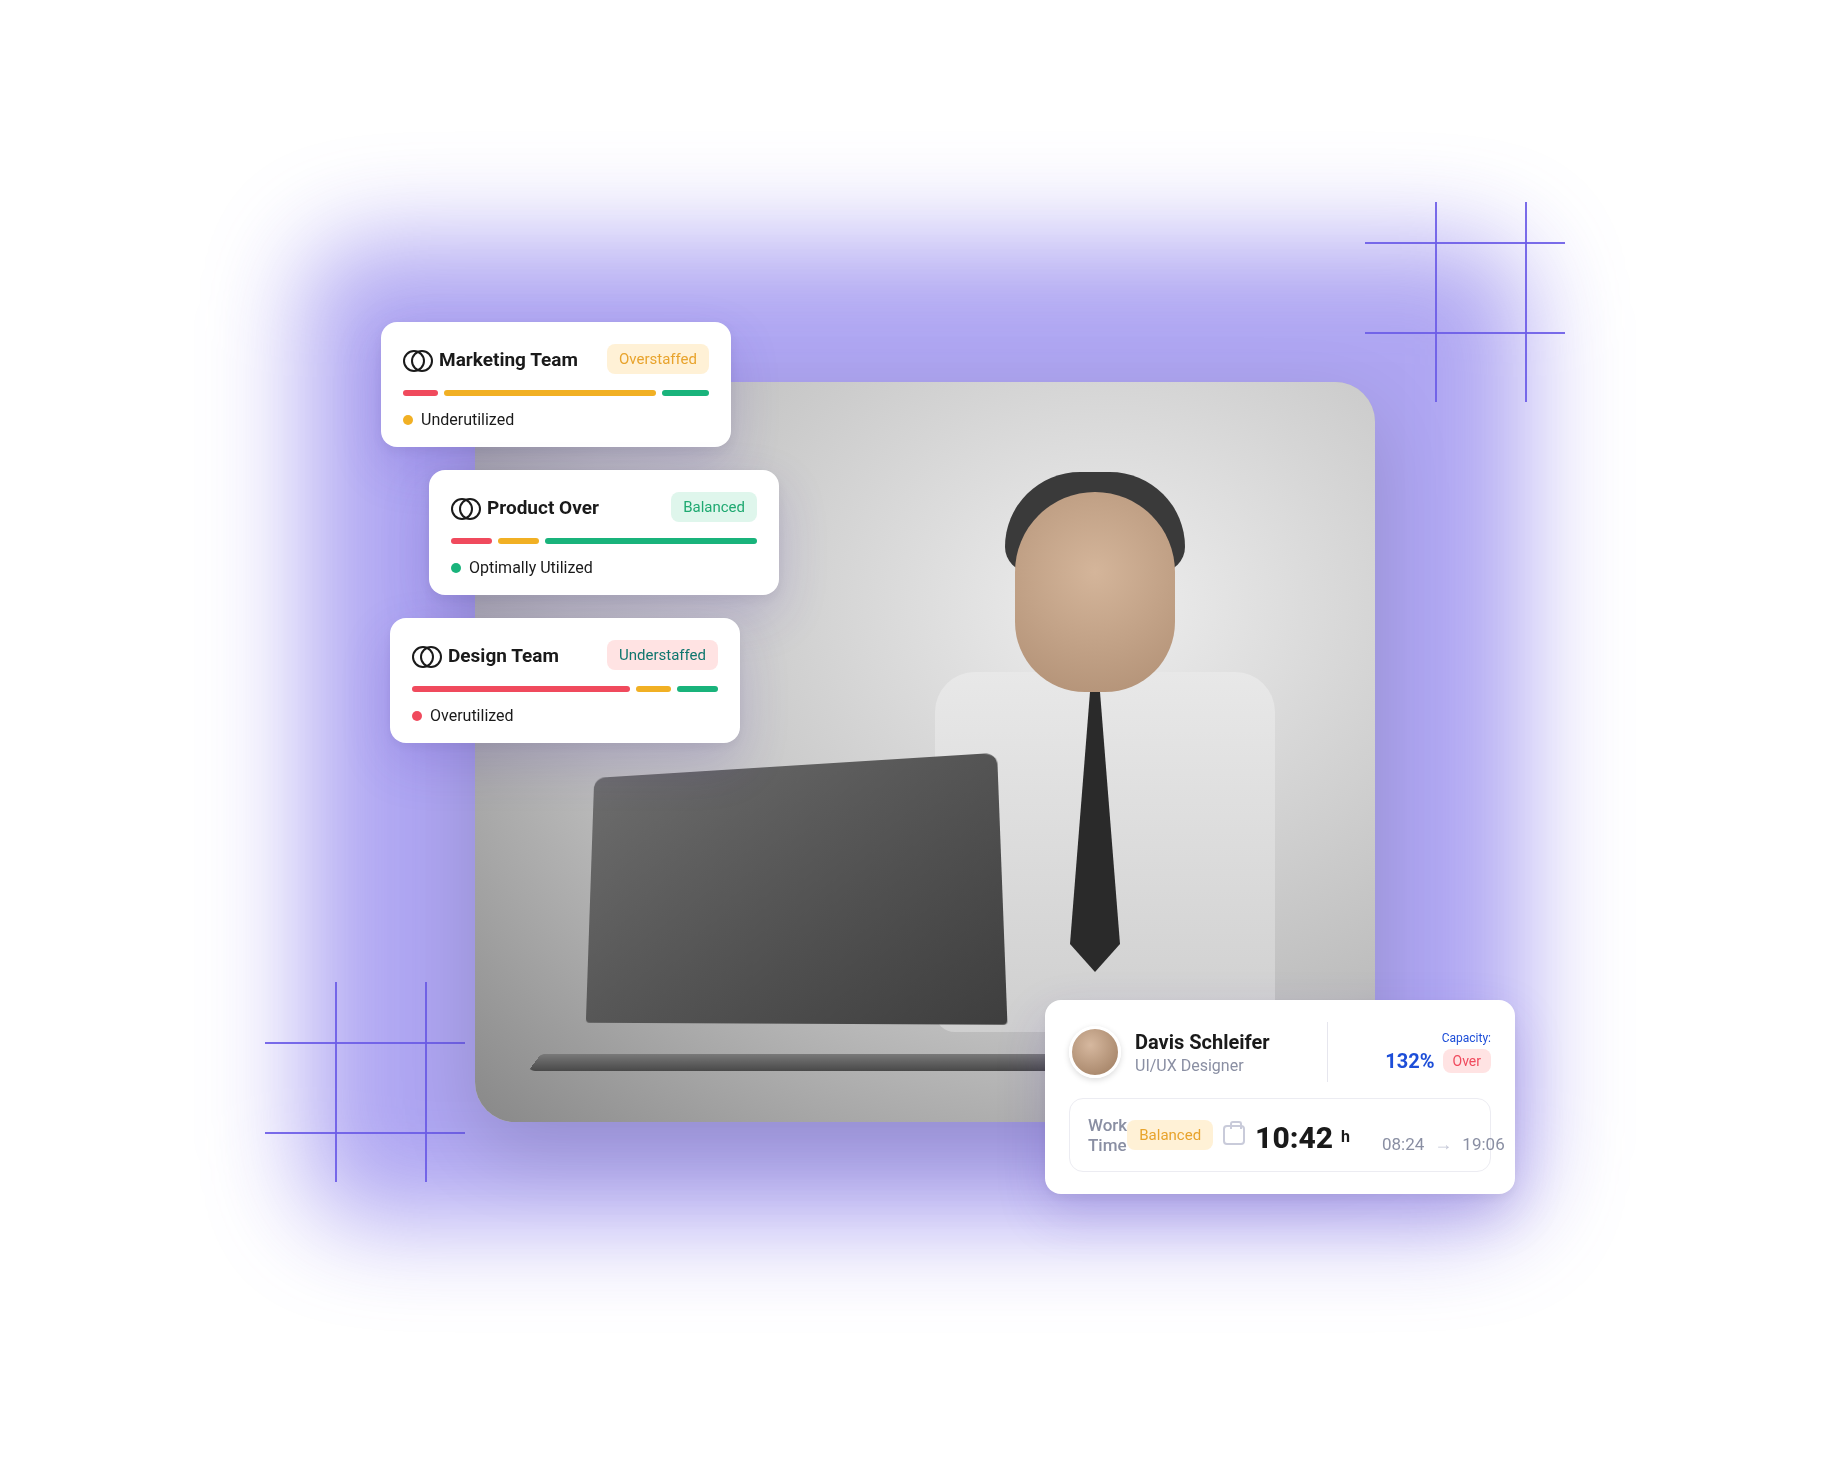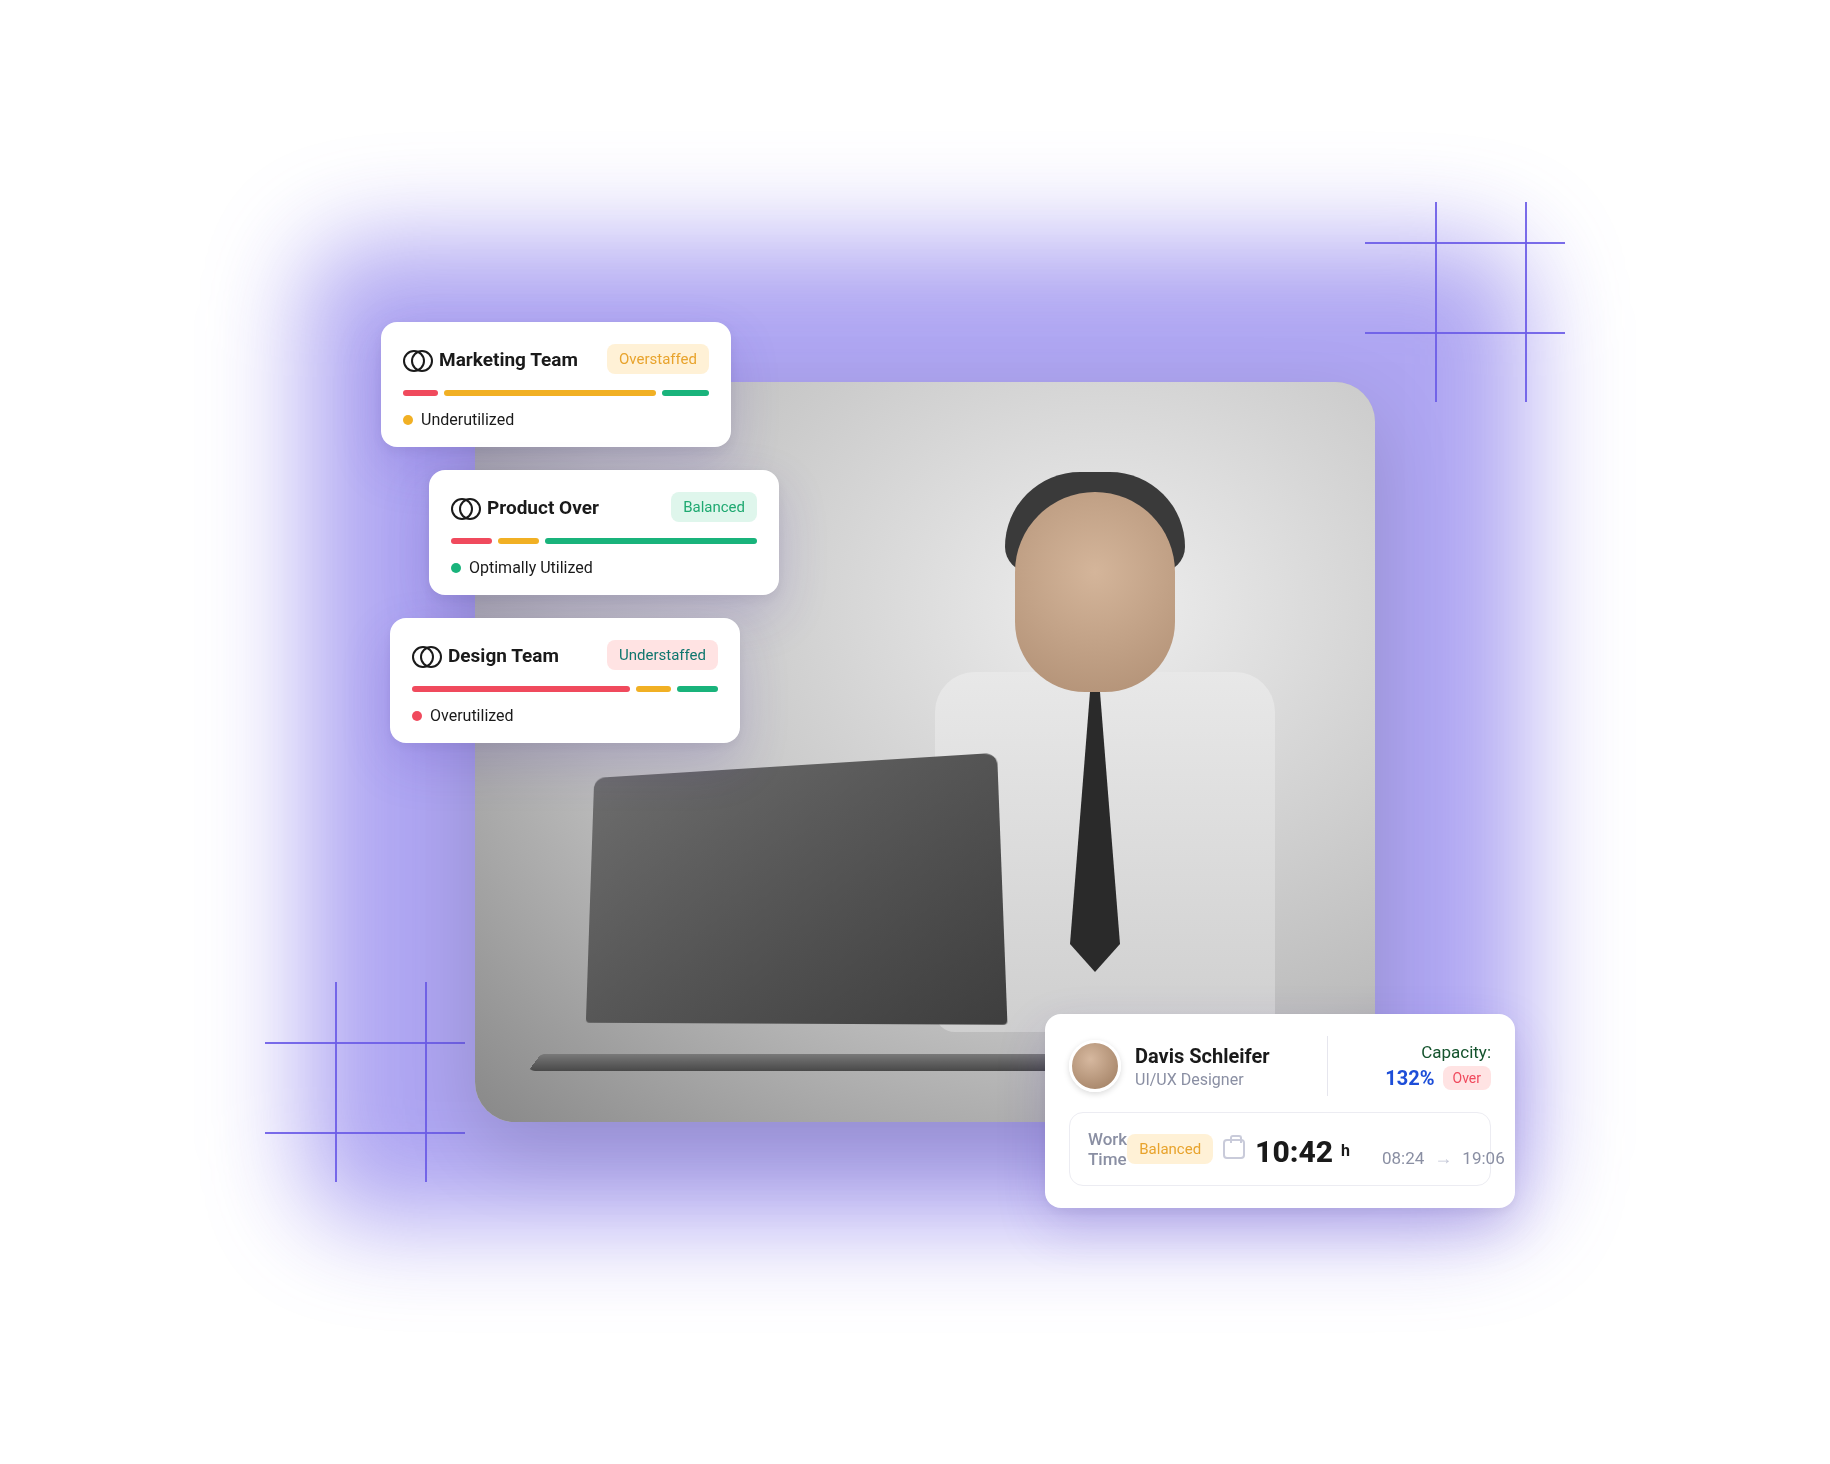--- a/index.html
+++ b/index.html
@@ -129,34 +129,34 @@
   .b-overc  { background:#FFE3E3; color:#F04A5D; font-size:14px; padding:4px 10px; }
   .bar { display:flex; gap:6px; height:6px; margin-bottom: 14px; }
   .seg { border-radius:3px; height:100%; }
   .seg-r { background:#F04A5D; }
   .seg-y { background:#F1B024; }
   .seg-g { background:#19B37B; }
   .legend { display:flex; align-items:center; gap:8px; font-size:16px; color:#1a1a1a; }
   .dot { width:10px; height:10px; border-radius:50%; }
 
   .user-card {
-    right: 10px; bottom: 14px;
+    right: 10px; bottom: 28px;
     width: 470px; padding: 22px 24px;
     display:flex; flex-direction:column; gap:16px;
   }
   .uc-top { display:flex; align-items:center; justify-content:space-between; }
   .uc-left { display:flex; align-items:center; gap:14px; }
   .avatar {
     width:52px; height:52px; border-radius:50%; background: radial-gradient(circle at 40% 35%, #d6b89f, #9c7a5d);
     border:3px solid #fff; box-shadow:0 2px 6px rgba(0,0,0,0.15);
   }
   .uc-name { font-size:20px; font-weight:700; color:#1a1a1a; }
   .uc-role { font-size:16px; color:#8A8FA3; margin-top:2px; }
   .uc-cap { text-align:right; }
-  .uc-cap-label { font-size:17px; color:#14532d; }
+  .uc-cap-label { font-size:12px; color:#1d4ed8; }
   .uc-cap-row { display:flex; align-items:center; gap:8px; justify-content:flex-end; margin-top:4px; }
   .uc-cap-val { font-size:20px; font-weight:700; color:#1d4ed8; }
   .divider-v {
     width:1px; height:60px; background:#E6E6EE; margin:0 8px;
   }
   .wt-box {
     border:1.5px solid #ECECF2; border-radius:14px; padding:16px 18px;
     display:flex; flex-direction:row; gap:10px;
   }
   .wt-row1 { display:flex; align-items:center; justify-content:space-between; }

